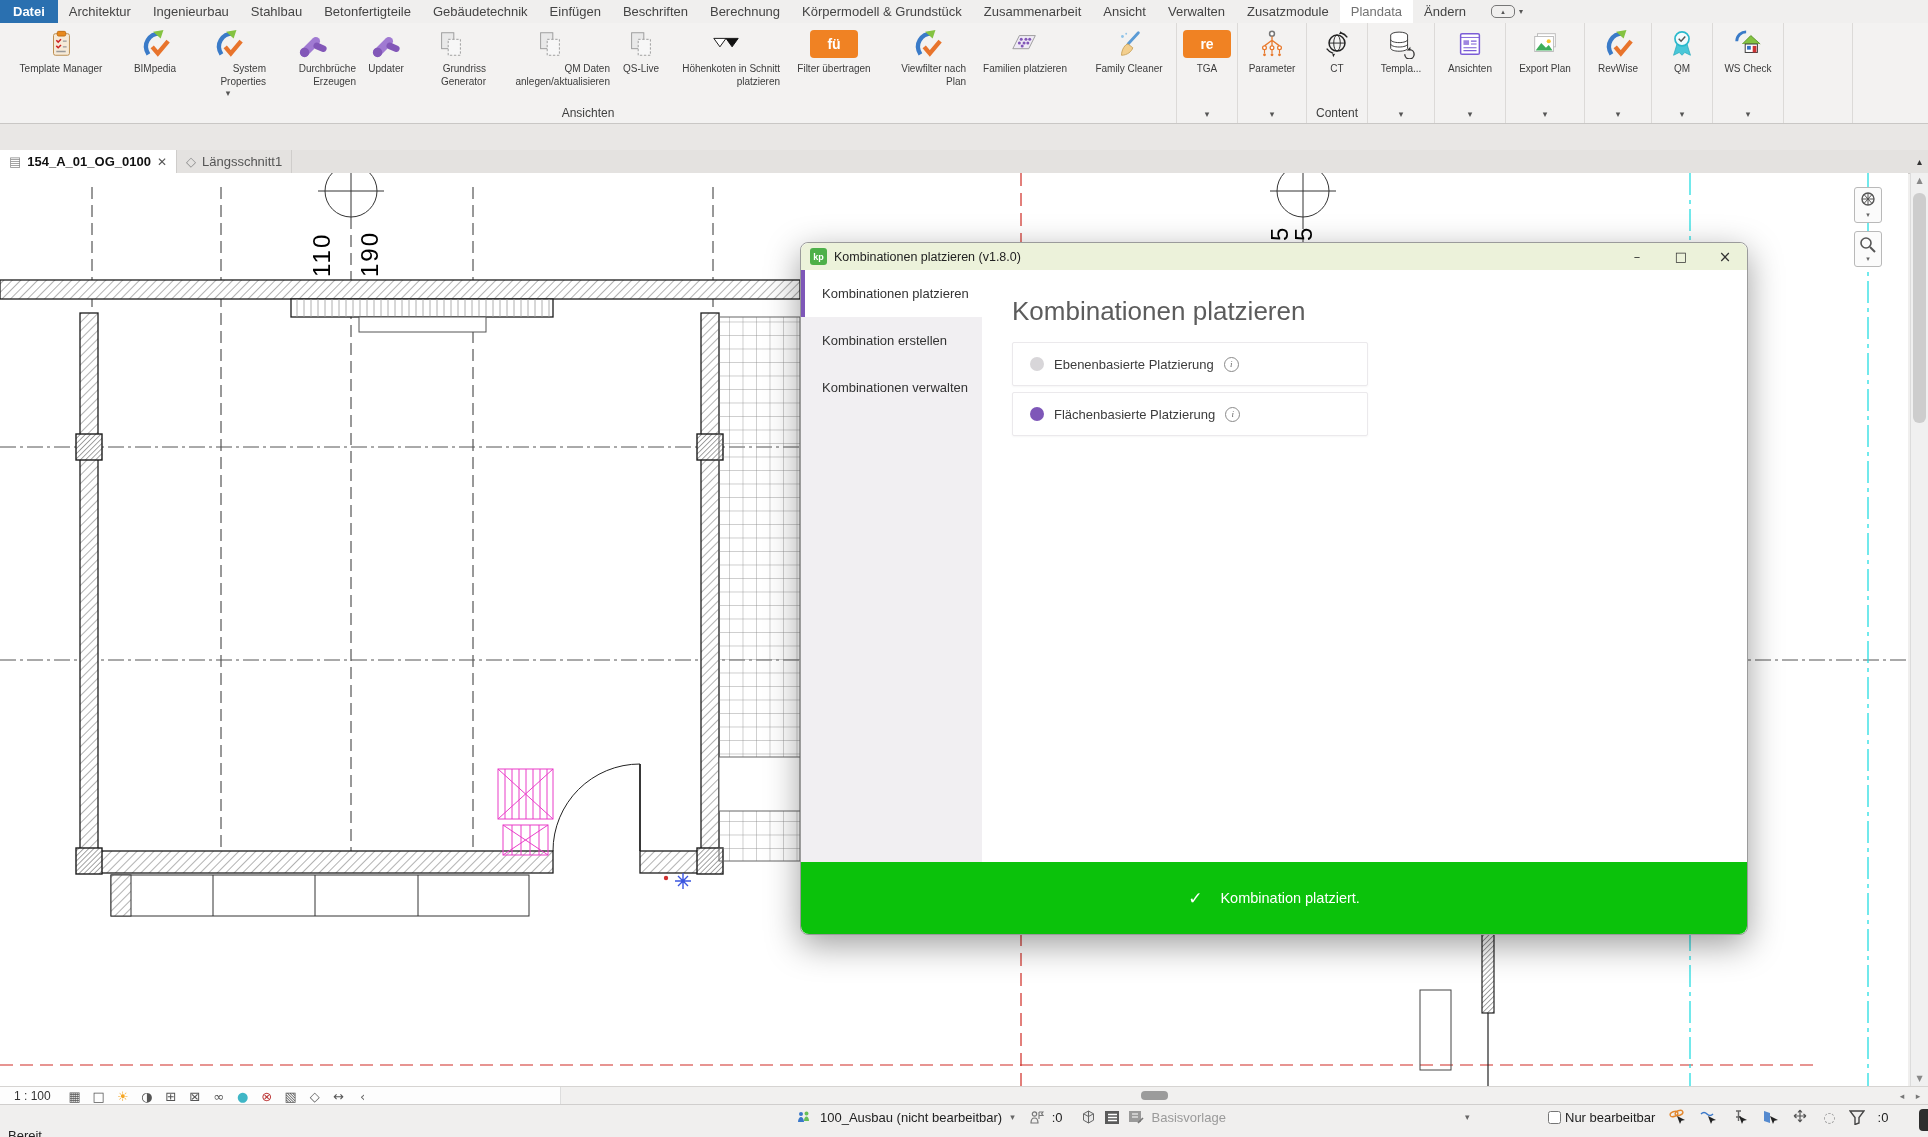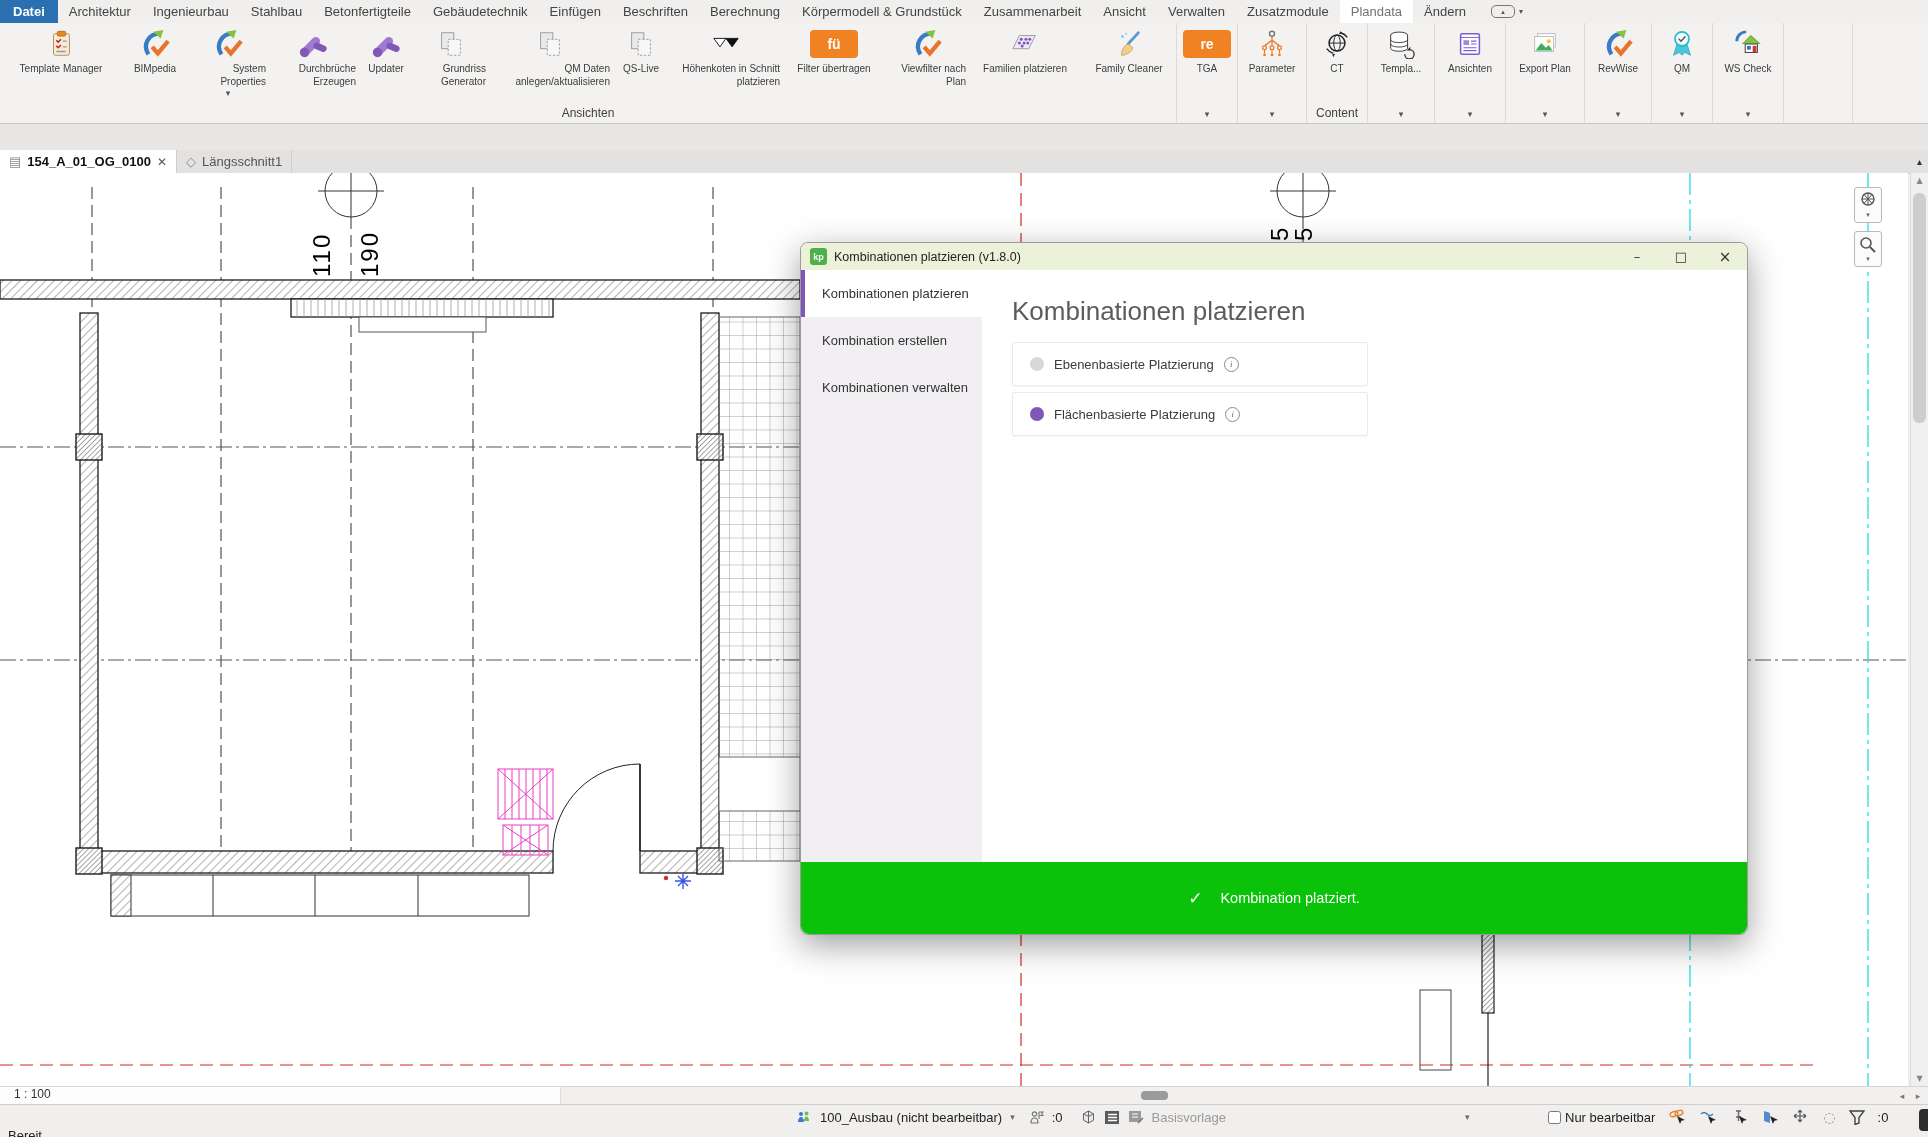--- a/index.html
+++ b/index.html
@@ -37,21 +37,21 @@
   .canvas{position:absolute;left:0;top:173px;width:1908px;height:913px;background:#fff;overflow:hidden;}
   svg.plan{position:absolute;left:0;top:0;}
   .navbar{position:absolute;right:26px;top:14px;display:flex;flex-direction:column;gap:8px;}
   .navbtn{width:26px;height:34px;background:#fbfbfb;border:1px solid #b9b9b9;border-radius:3px;display:flex;flex-direction:column;align-items:center;justify-content:center;color:#444;}
   .navbtn .ncaret{font-size:7px;color:#666;}
   .vscroll{position:absolute;right:0;top:173px;width:17px;height:913px;background:#f0f0f0;border-left:1px solid #dcdcdc;}
   .vscroll .arr{position:absolute;left:0;width:17px;height:15px;text-align:center;font-size:8px;color:#888;line-height:15px;}
   .vscroll .thumb{position:absolute;left:2px;top:20px;width:13px;height:230px;background:#cdcdcd;border-radius:6px;}
   
   .bottomrow{position:absolute;left:0;top:1086px;width:100%;height:18px;background:#f1f0ef;border-top:1px solid #d6d4d2;}
-  .viewbar{position:absolute;left:0;top:0;width:560px;height:18px;background:#fdfdfd;display:flex;align-items:flex-start;border-right:1px solid #ddd;flex-direction:column;}
+  .viewbar{position:absolute;left:0;top:0;width:560px;height:18px;background:#fdfdfd;display:flex;align-items:center;border-right:1px solid #ddd;}
   .vscale{font-size:12px;color:#333;padding:0 12px 0 14px;}
   .vico{width:24px;text-align:center;font-size:13px;color:#555;}
   .hthumb{position:absolute;left:1141px;top:4px;width:27px;height:9px;background:#9b9b9b;border-radius:4px;}
   .hsArr{position:absolute;top:0;width:16px;height:18px;text-align:center;font-size:9px;color:#777;line-height:18px;}
   
   .statusbar{position:absolute;left:0;top:1104px;width:100%;height:33px;background:#f0efee;border-top:1px solid #d0cecd;font-size:13px;color:#222;}
   .sb-left{position:absolute;left:8px;top:23px;text-decoration:underline;}
   .sb-center{position:absolute;left:796px;top:4px;display:flex;align-items:center;gap:8px;}
   .sb-caret{font-size:9px;color:#666;}
   .sb-ico{display:inline-flex;align-items:center;justify-content:center;}

